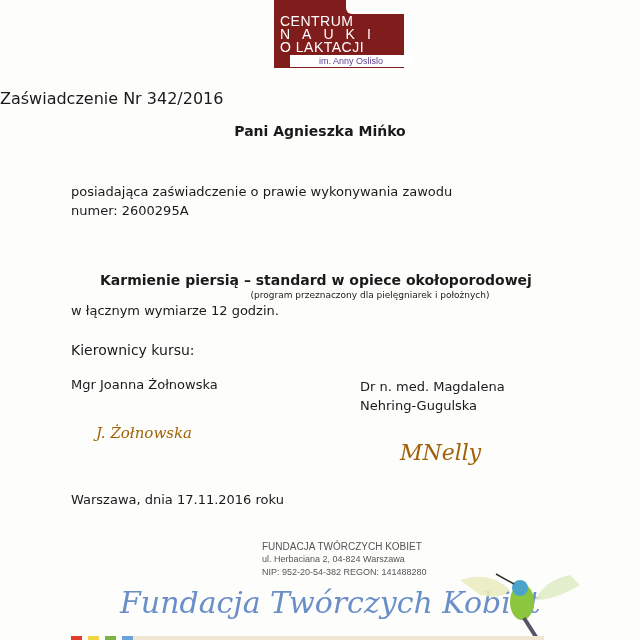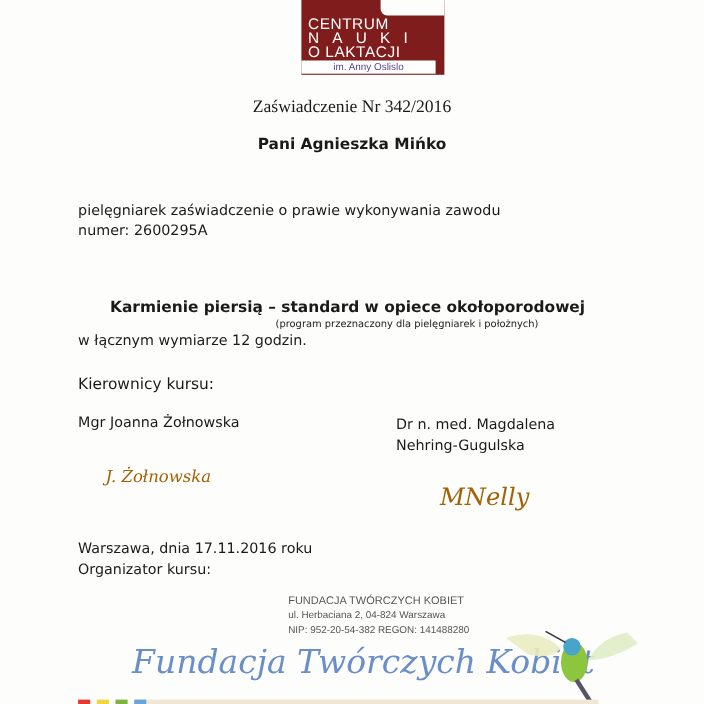--- a/index.html
+++ b/index.html
@@ -5,22 +5,22 @@
   html, body { margin:0; padding:0; }
   body { width:640px; height:640px; background:#fdfdfc; position:relative; overflow:hidden;
          font-family:"DejaVu Sans", sans-serif; color:#1a1a1a; }
   .abs { position:absolute; }
   .logo { left:274px; top:0; width:130px; height:68px; background:#7f1d1d; }
   .logo .notch { position:absolute; left:72px; top:0; width:58px; height:14px; background:#fdfdfc; border-bottom-left-radius:6px; }
   .logo .l1, .logo .l2, .logo .l3 { position:absolute; left:6px; color:#fff; font-family:"Liberation Sans", sans-serif; font-size:14px; line-height:14px; letter-spacing:0.5px; }
   .logo .l1 { top:14px; }
   .logo .l2 { top:27px; letter-spacing:12px; }
   .logo .l3 { top:40px; }
-  .logo .l4 { position:absolute; left:0; top:55px; width:122px; height:12px; background:#fff; color:#5a3d8f; font-size:9px; line-height:12px; text-align:center; font-family:"Liberation Sans", sans-serif; }
-  .title { left:0; width:640px; top:89px; text-align:center; font-size:16px;font-family:Liberation Serif, serif; }
+  .logo .l4 { position:absolute; left:16px; top:55px; width:122px; height:12px; background:#fff; color:#5a3d8f; font-size:9px; line-height:12px; text-align:center; font-family:"Liberation Sans", sans-serif; }
+  .title { left:0; width:640px; top:89px; text-align:left; font-size:16px; }
   .name { left:0; width:640px; top:123px; text-align:center; font-size:14px; font-weight:bold; }
   .body-lines { left:71px; top:182px; font-size:13px; line-height:19px; }
   .course { left:100px; width:540px; top:272px; text-align:left; font-size:14px; font-weight:bold; }
   .course-sub { left:100px; width:540px; top:290px; text-align:center; font-size:9px; }
   .hours { left:71px; top:303px; font-size:13px; }
   .directors { left:71px; top:342px; font-size:14px; }
   .dir1 { left:71px; top:377px; font-size:13px; }
   .dir2 { left:360px; top:377px; font-size:13px; line-height:19px; }
   .sig { font-family:"DejaVu Serif", serif; font-style:italic; color:#a16207; }
   .sig1 { left:96px; top:424px; font-size:15px; }
@@ -42,41 +42,40 @@
   <div class="l1">CENTRUM</div>
   <div class="l2">NAUKI</div>
   <div class="l3">O LAKTACJI</div>
   <div class="l4">im. Anny Oslislo</div>
 </div>
 
 <div class="abs title">Zaświadczenie Nr 342/2016</div>
 <div class="abs name">Pani Agnieszka Mińko</div>
 
 <div class="abs body-lines">
-  <div>pielęgniarek zaświadczenie o prawie wykonywania zawodu</div>
+  <div>posiadająca zaświadczenie o prawie wykonywania zawodu</div>
   <div>numer: 2600295A</div>
 </div>
 
 <div class="abs course">Karmienie piersią – standard w opiece okołoporodowej</div>
 <div class="abs course-sub">(program przeznaczony dla pielęgniarek i położnych)</div>
 <div class="abs hours">w łącznym wymiarze  12 godzin.</div>
 
 <div class="abs directors">Kierownicy kursu:</div>
 <div class="abs dir1">Mgr Joanna Żołnowska</div>
 <div class="abs dir2">
   <div>Dr n. med. Magdalena</div>
   <div>Nehring-Gugulska</div>
 </div>
 
 <div class="abs sig sig1">J. Żołnowska</div>
 <div class="abs sig sig2">MNelly</div>
 
 <div class="abs place">
   <div>Warszawa, dnia 17.11.2016 roku</div>
-  <div>Organizator kursu:</div>
 </div>
 
 <div class="abs stamp">
   <div class="h">FUNDACJA TWÓRCZYCH KOBIET</div>
   <div>ul. Herbaciana 2, 04-824 Warszawa</div>
   <div>NIP: 952-20-54-382 REGON: 141488280</div>
 </div>
 
 <div class="abs footer-script">Fundacja Twórczych Kobiet</div>
 

